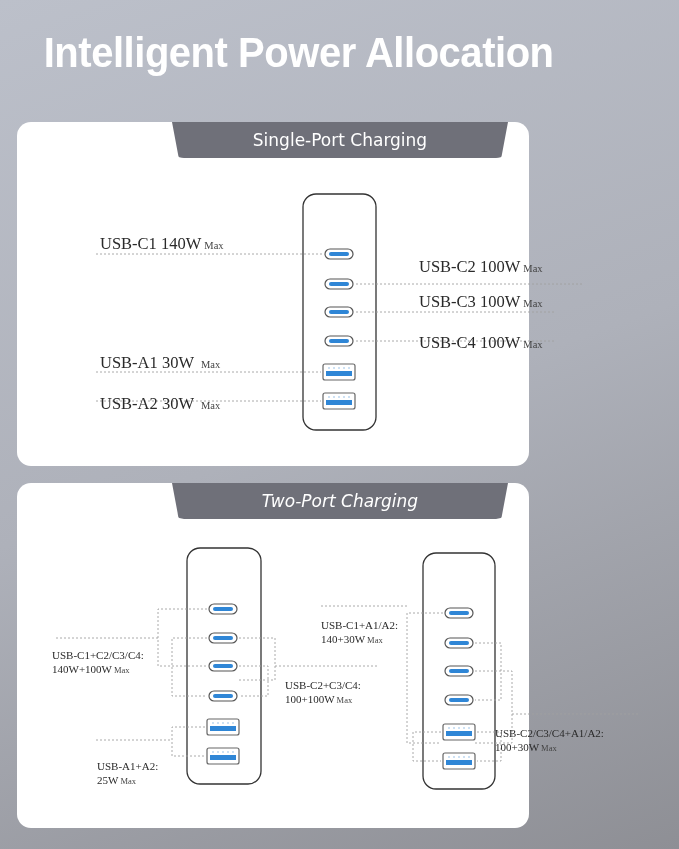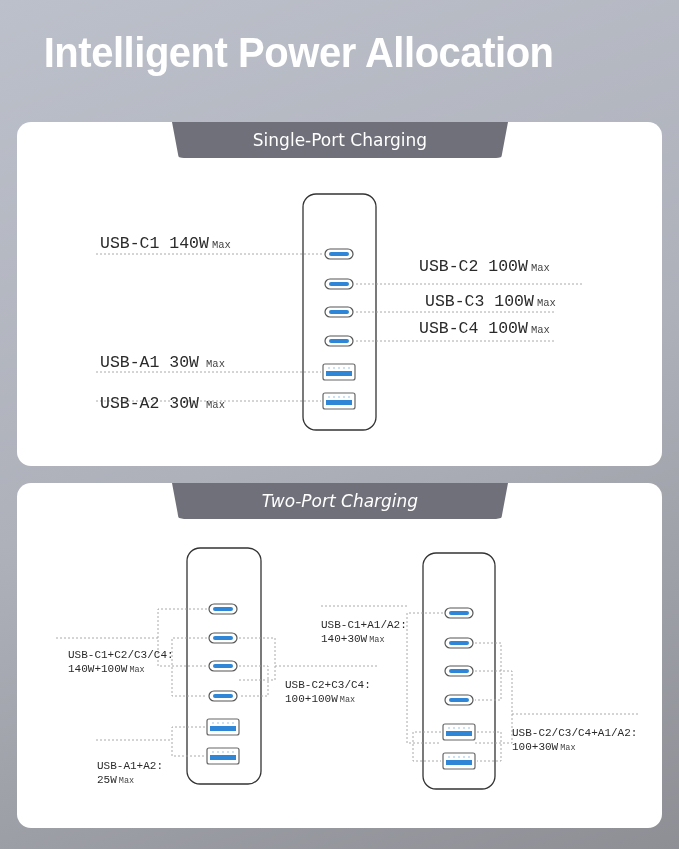--- a/index.html
+++ b/index.html
@@ -9,32 +9,32 @@
     background: linear-gradient(160deg, #bcc0ca 0%, #aeb1ba 50%, #8e8f95 100%);
     font-family: "Liberation Sans", sans-serif;
   }
   .title {
     position: absolute; left: 0; top: 28px; width: 679px; text-align: left;
     padding-left: 47px;
     color: #ffffff; font-family: "Liberation Sans", sans-serif; font-weight: bold;
     font-size: 43px; letter-spacing: -0.5px; transform: scaleX(0.93); transform-origin: left center;
   }
   .panel {
-    position: absolute; left: 17px; width: 645px; background: #ffffff; border-radius: 14px;
+    position: absolute; left: 17px; width: 512px; background: #ffffff; border-radius: 14px;
   }
   .panel.top { top: 122px; height: 344px; }
   .panel.bottom { top: 483px; height: 345px; font-style: italic; }
   .tab {
     position: absolute; left: 155px; width: 336px; height: 36px; top: 0;
     background: #6f7079; color: #ffffff; border-radius: 0 0 12px 12px;
     font-family: "DejaVu Sans", sans-serif; font-size: 17px; text-align: center; line-height: 36px;
     clip-path: polygon(0 0, 100% 0, 98% 100%, 2% 100%);
   }
   svg { position: absolute; left: 0; top: 0; }
-  .lbl { position: absolute; color: #2a2a2a; font-family: Liberation Mono, monospace; white-space: nowrap; }
+  .lbl { position: absolute; color: #2a2a2a; font-family: Liberation Serif, serif; white-space: nowrap; }
   .big { font-size: 16.5px; }
   .big .mx { font-size: 10.5px; margin-left: 3px; color: #444; }
   .small { font-size: 11px; line-height: 14px; margin-top: 40px; }
   .small .mx { font-size: 8.5px; color: #444; margin-left: 2px; }
 </style>
 </head>
 <body>
 
 <div class="title">Intelligent Power Allocation</div>
 
@@ -112,38 +112,38 @@
     <polyline points="441,732 413,732 413,761 441,761"></polyline>
     <polyline points="475,643 501,643 501,700 475,700"></polyline>
     <polyline points="475,671 512,671 512,743 475,743"></polyline>
     <polyline points="477,732 501,732 501,761 477,761"></polyline>
     <line x1="512" y1="714" x2="640" y2="714"></line>
   </g>
 </svg>
 
 <div class="lbl big" style="left:100px;top:234px;"><span>USB-C1 140W</span><span class="mx">Max</span></div>
 <div class="lbl big" style="left:419px;top:257px;"><span>USB-C2 100W</span><span class="mx">Max</span></div>
-<div class="lbl big" style="left:419px;top:292px;margin-left:6px;"><span>USB-C3 100W</span><span class="mx">Max</span></div>
-<div class="lbl big" style="left:419px;top:319px;"><span>USB-C4 100W</span><span class="mx">Max</span></div>
+<div class="lbl big" style="left:419px;top:292px;"><span>USB-C3 100W</span><span class="mx">Max</span></div>
+<div class="lbl big" style="left:419px;top:333px;"><span>USB-C4 100W</span><span class="mx">Max</span></div>
 <div class="lbl big" style="left:100px;top:353px;text-align:right;"><span>USB-A1 30W</span><span class="mx" style="margin-left:7px">Max</span></div>
 <div class="lbl big" style="left:100px;top:394px;"><span>USB-A2 30W</span><span class="mx" style="margin-left:7px">Max</span></div>
 
-<div class="lbl small" style="left:68px;top:608px;">
+<div class="lbl small" style="left:52px;top:608px;">
   <div>USB-C1+C2/C3/C4:</div>
   <div><span>140W+100W</span><span class="mx">Max</span></div>
 </div>
 <div class="lbl small" style="left:285px;top:638px;">
   <div>USB-C2+C3/C4:</div>
   <div><span>100+100W</span><span class="mx">Max</span></div>
 </div>
 <div class="lbl small" style="left:97px;top:719px;">
   <div>USB-A1+A2:</div>
   <div><span>25W</span><span class="mx">Max</span></div>
 </div>
 
 <div class="lbl small" style="left:321px;top:578px;">
   <div>USB-C1+A1/A2:</div>
   <div><span>140+30W</span><span class="mx">Max</span></div>
 </div>
-<div class="lbl small" style="left:512px;top:686px;">
+<div class="lbl small" style="left:495px;top:686px;">
   <div>USB-C2/C3/C4+A1/A2:</div>
   <div><span>100+30W</span><span class="mx">Max</span></div>
 </div>
 
 </body></html>

